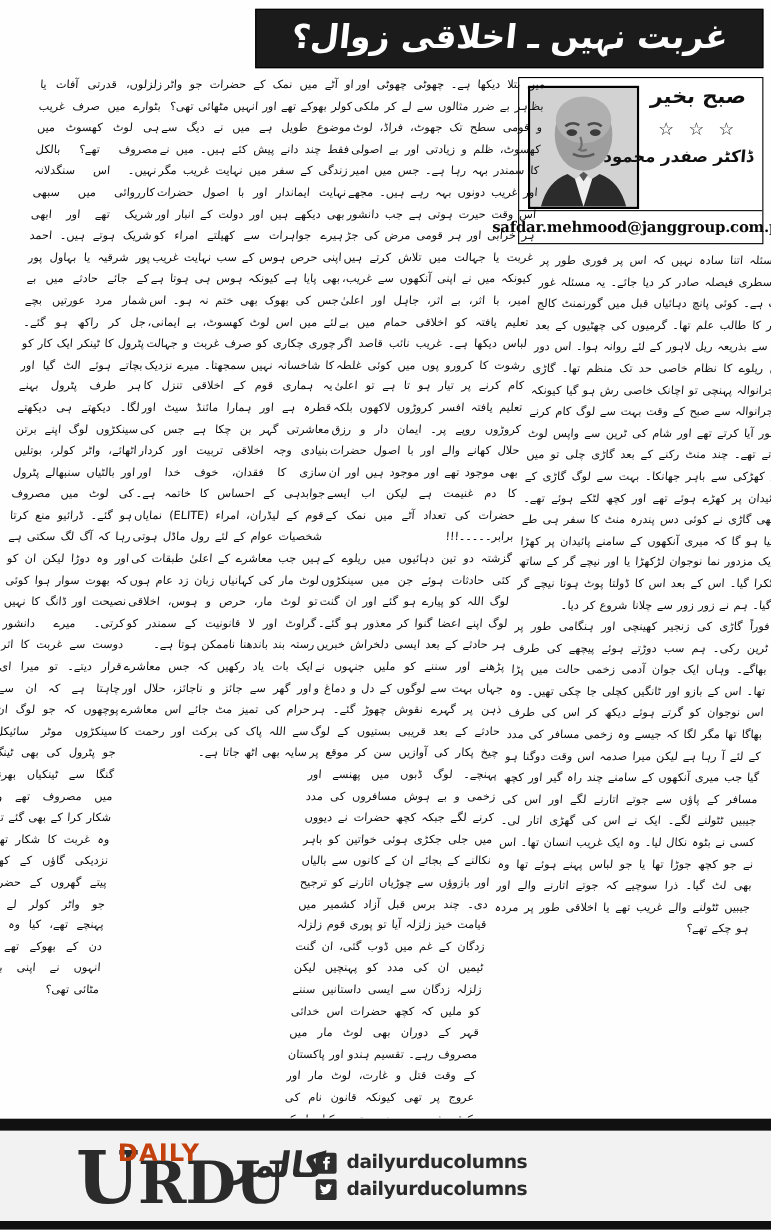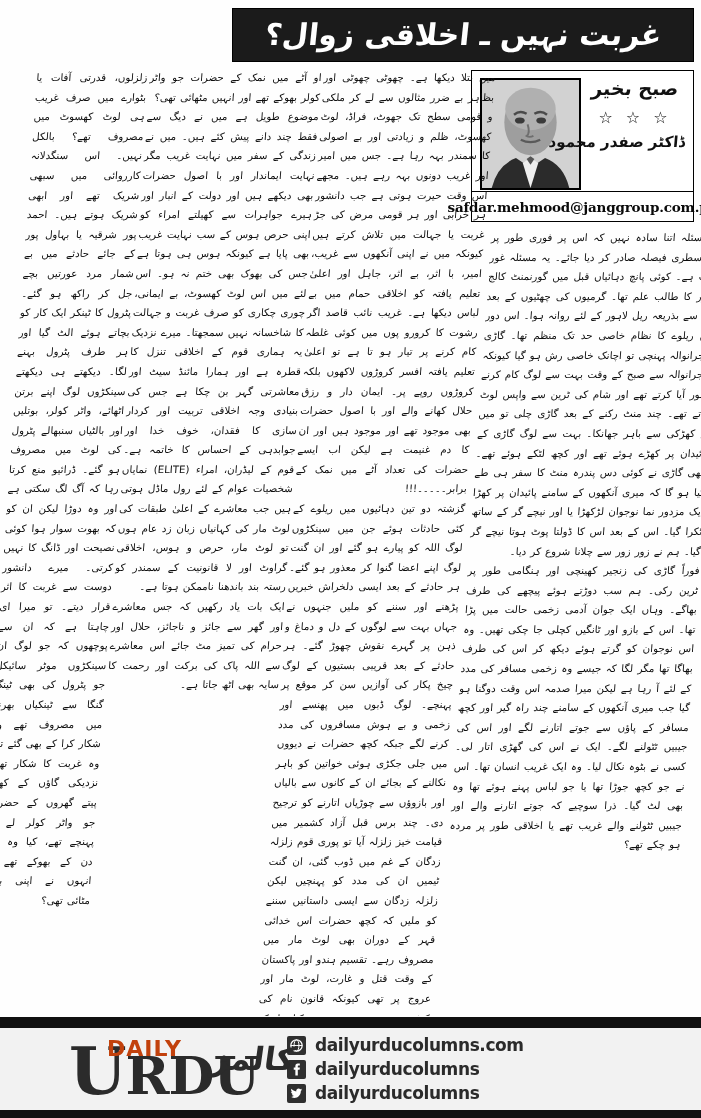--- a/index.html
+++ b/index.html
@@ -323,30 +323,20 @@
   <div class="footer">
 
     <div class="logo">
       <div class="logo-urdu"><span class="cap">U</span><span>RDU</span></div>
       <div class="logo-daily">DAILY</div>
       <div class="logo-kalumz">کالمز</div>
     </div>
 
     <div class="social">
 
-      <div class="social-row">
-        <span class="social-icon">
-          <svg width="13" height="13" viewBox="0 0 16 16" aria-hidden="true">
-            <circle cx="8" cy="8" r="7" fill="none" stroke="#fff" stroke-width="1.5"></circle>
-            <ellipse cx="8" cy="8" rx="3" ry="7" fill="none" stroke="#fff" stroke-width="1.2"></ellipse>
-            <line x1="1" y1="8" x2="15" y2="8" stroke="#fff" stroke-width="1.2"></line>
-          </svg>
-        </span>
-        <span class="social-text">dailyurducolumns.com</span>
-      </div>
 
       <div class="social-row">
         <span class="social-icon">
           <svg width="13" height="13" viewBox="0 0 16 16" aria-hidden="true">
             <path d="M10.2 3.2h1.9V0.6h-2.6C7.6 0.6 6.6 2 6.6 3.9v1.7H4.6v2.7h2v7.1h3V8.3h2.2l0.4-2.7H9.6V4.3c0-0.7 0.2-1.1 0.6-1.1z" fill="#fff"></path>
           </svg>
         </span>
         <span class="social-text">dailyurducolumns</span>
       </div>
 

